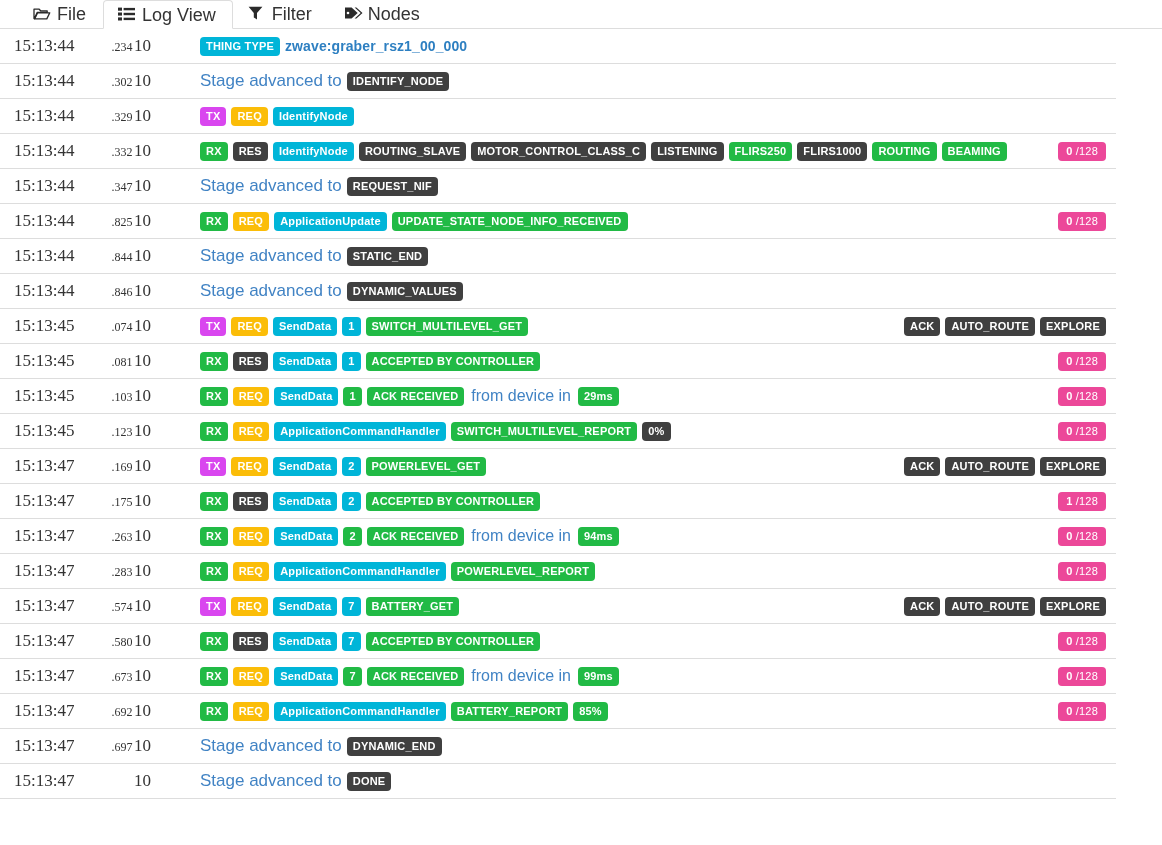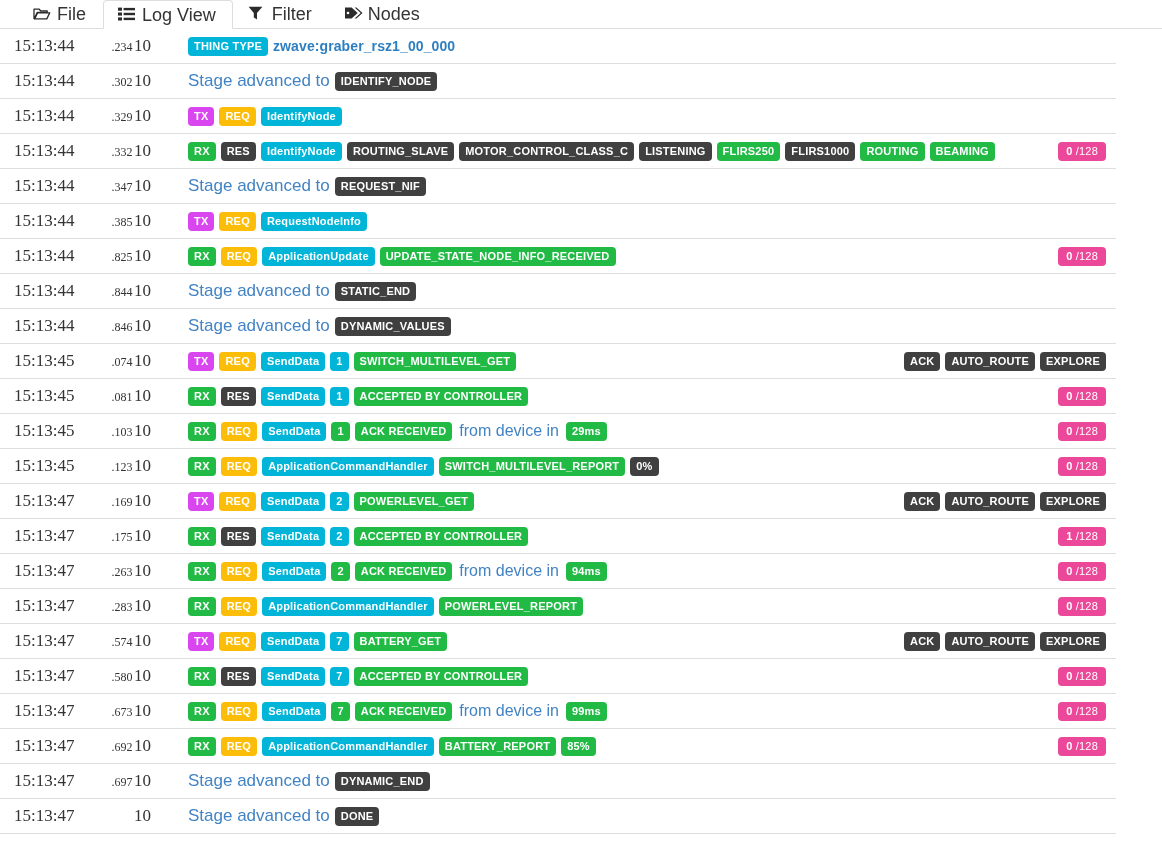--- a/index.html
+++ b/index.html
@@ -107,20 +107,21 @@
     align-items: center;
     width: 100%;
     gap: 0;
   }
   .msg-left {
     display: flex;
     align-items: center;
     flex-wrap: nowrap;
     gap: 5px;
     min-width: 0;
+    margin-left: 12px;
   }
   .msg-right {
     display: flex;
     align-items: center;
     gap: 5px;
     margin-left: auto;
     padding-right: 6px;
     flex: none;
   }
 
@@ -290,34 +291,20 @@
             <div class="msgwrap">
               <div class="msg-left">
                 <span class="txt-link">Stage advanced to</span>
                 <span class="badge grey">REQUEST_NIF</span>
               </div>
               <div class="msg-right"></div>
             </div>
           </td>
         </tr>
         <tr>
-          <td class="c-time"><span class="ts-main">15:13:44</span><span class="ts-ms">.385</span></td>
-          <td class="c-node"><span class="node-id">10</span></td>
-          <td class="c-msg">
-            <div class="msgwrap">
-              <div class="msg-left">
-                <span class="badge red">TX</span>
-                <span class="badge yellow">REQ</span>
-                <span class="badge teal">RequestNodeInfo</span>
-              </div>
-              <div class="msg-right"></div>
-            </div>
-          </td>
-        </tr>
-        <tr>
           <td class="c-time"><span class="ts-main">15:13:44</span><span class="ts-ms">.825</span></td>
           <td class="c-node"><span class="node-id">10</span></td>
           <td class="c-msg">
             <div class="msgwrap">
               <div class="msg-left">
                 <span class="badge green">RX</span>
                 <span class="badge yellow">REQ</span>
                 <span class="badge teal">ApplicationUpdate</span>
                 <span class="badge green">UPDATE_STATE_NODE_INFO_RECEIVED</span>
               </div>

